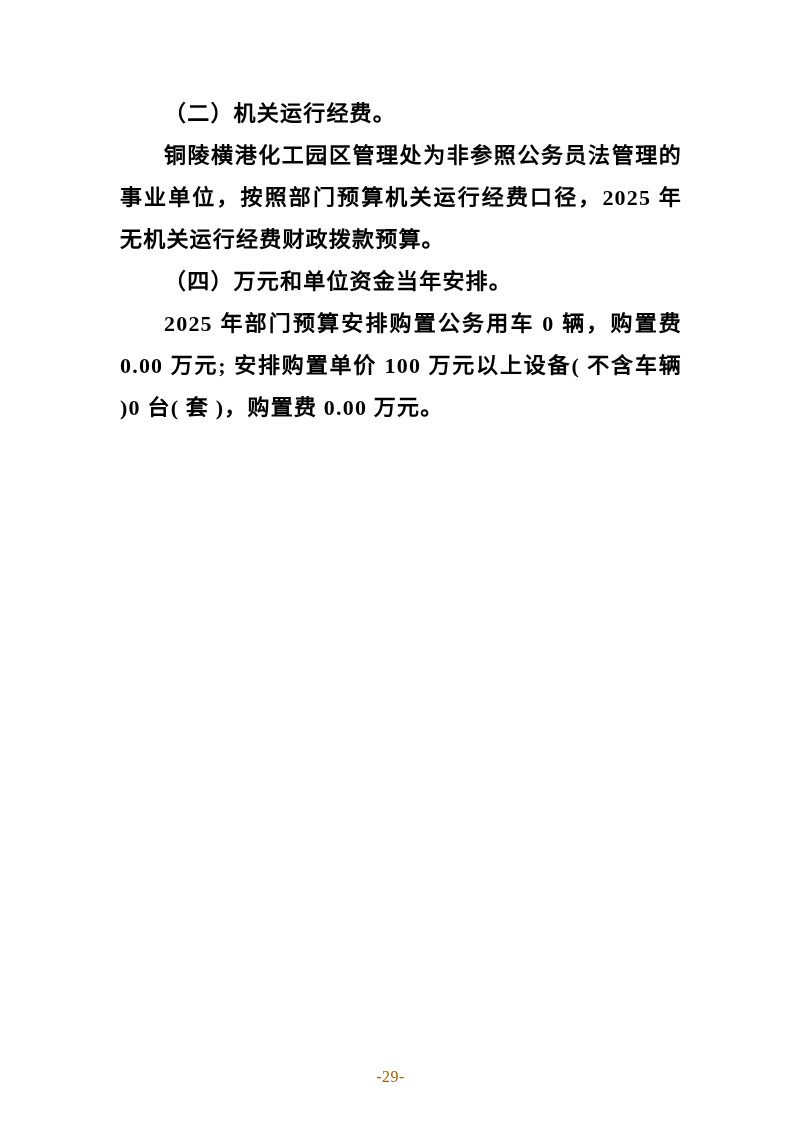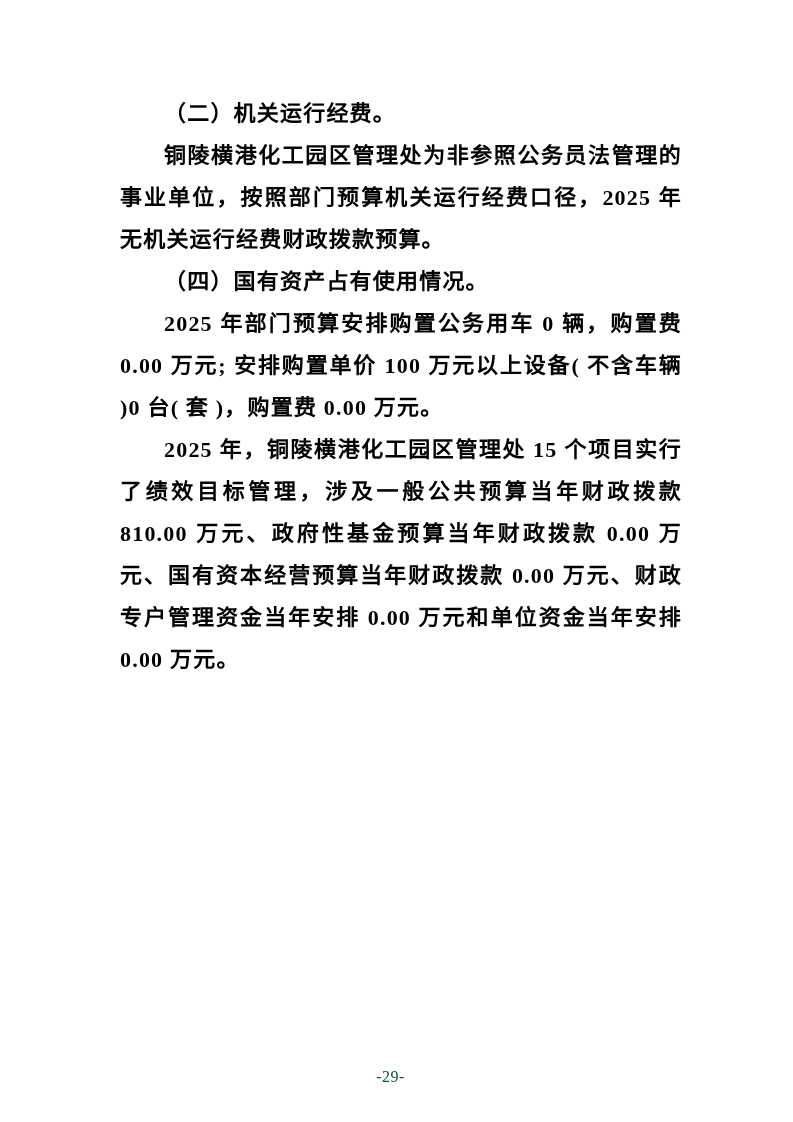--- a/index.html
+++ b/index.html
@@ -41,34 +41,33 @@
     text-justify: inter-ideograph;
   }
   .page-number {
     position: absolute;
     left: 0;
     right: 0;
     top: 1068px;
     text-align: center;
     font-size: 16px;
     letter-spacing: 0.5px;
-    color: #14532d;
+    color: #a16207;
   }
 </style>
 </head>
 <body>
 
 <div class="page">
   <main class="content">
 
     <h3 class="hd">（二）机关运行经费。</h3>
     <p class="para">铜陵横港化工园区管理处为非参照公务员法管理的事业单位，按照部门预算机关运行经费口径，2025 年无机关运行经费财政拨款预算。</p>
 
 
-    <h3 class="hd">（四）国有资产占有使用情况。</h3>
+    <h3 class="hd">（四）万元和单位资金当年安排。</h3>
     <p class="para">2025 年部门预算安排购置公务用车 0 辆，购置费 0.00 万元; 安排购置单价 100 万元以上设备( 不含车辆 )0 台( 套 )，购置费 0.00 万元。</p>
 
-    <p class="para">2025 年，铜陵横港化工园区管理处 15 个项目实行了绩效目标管理，涉及一般公共预算当年财政拨款 810.00 万元、政府性基金预算当年财政拨款 0.00 万元、国有资本经营预算当年财政拨款 0.00 万元、财政专户管理资金当年安排 0.00 万元和单位资金当年安排 0.00 万元。</p>
 
   </main>
 
   <footer class="page-number">-29-</footer>
 </div>
 
 </body></html>

